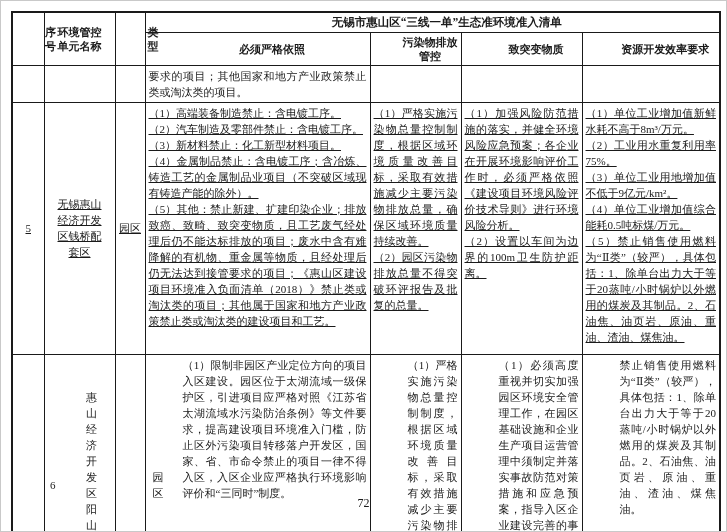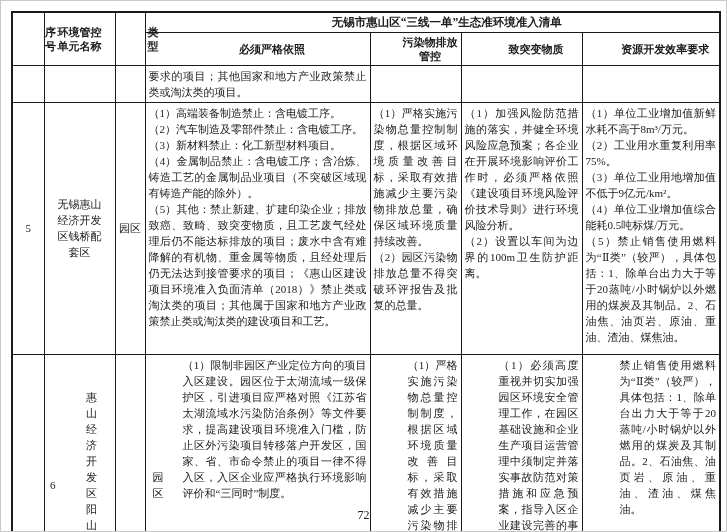--- a/index.html
+++ b/index.html
@@ -46,26 +46,26 @@
     word-break: break-all;
   }
   td.center-cell {
     font-size: 11px;
     line-height: 16px;
     text-align: center;
     vertical-align: middle;
   }
   td.unit-cell { padding: 2px 13px; margin-left: 32px; }
   tr.cont-row td { height: 36px; }
-  tr.row-5 td { height: 252px; }
+  tr.row-5 td { height: 252px; text-decoration: underline; }
   tr.row-6 td { height: 140px; padding-left: 37px; }
   .page-footer {
     position: absolute;
     left: 0; right: 0;
-    bottom: 8px;
+    bottom: 20px;
     text-align: center;
     font-size: 12px;
     color: #1a1a1a;
   }
 </style>
 </head>
 <body>
 
 <table class="doc-table">
   <colgroup>

